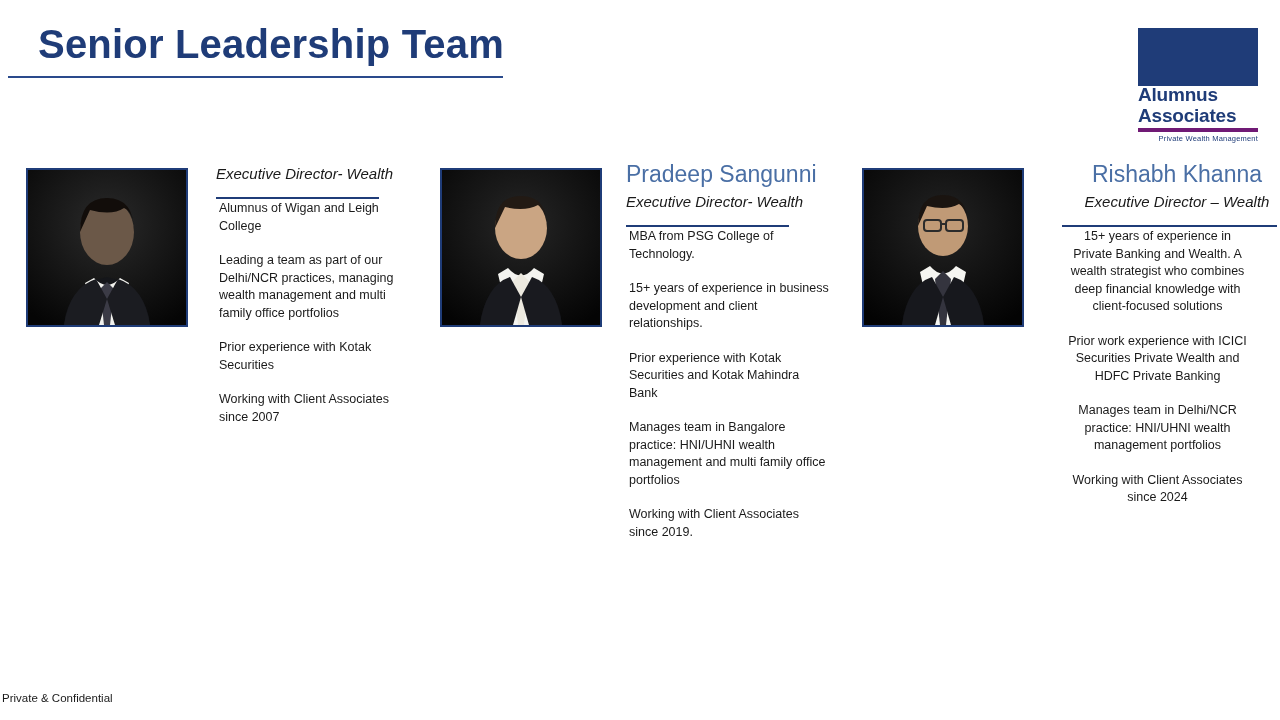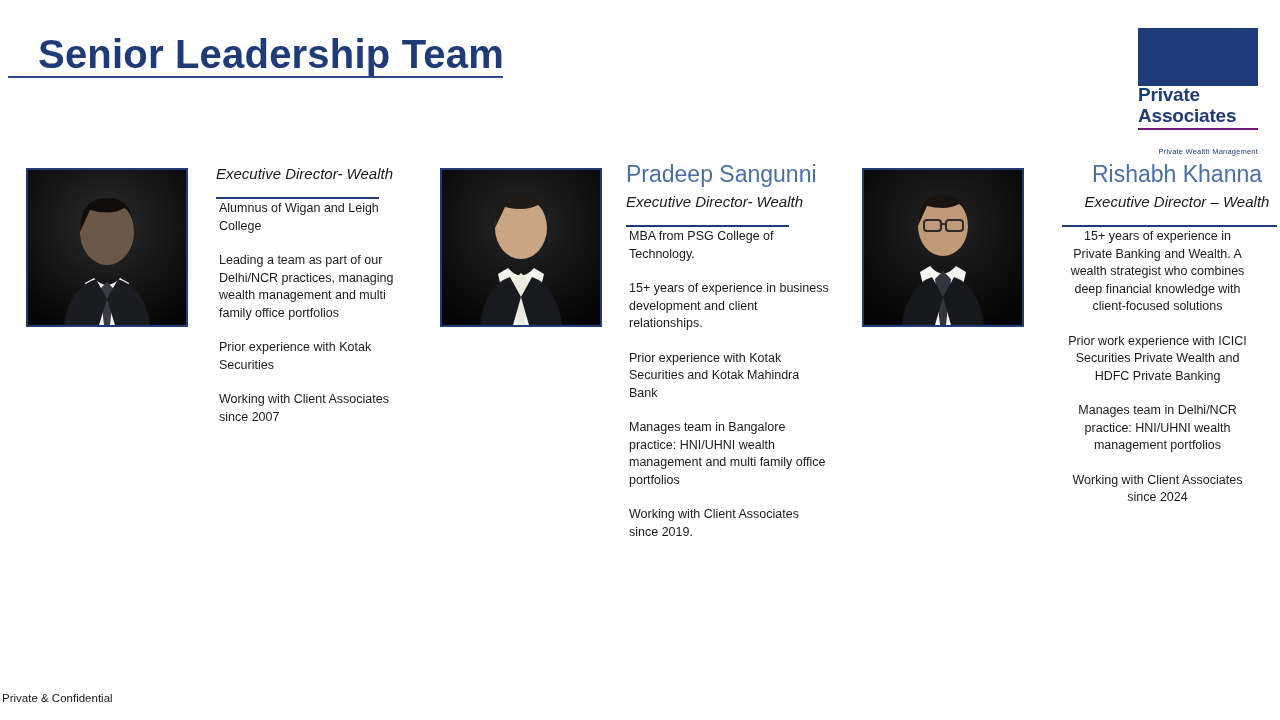--- a/index.html
+++ b/index.html
@@ -18,21 +18,20 @@
   
   .slide-title {
     position: absolute;
     left: 38px;
     top: 22px;
     font-size: 40px;
     font-weight: bold;
     color: #1f3c78;
     letter-spacing: 0.2px;
     white-space: nowrap;
-    margin-top: 10px;
   }
   .title-rule {
     position: absolute;
     left: 8px;
     top: 76px;
     width: 495px;
     height: 2px;
     background: #2a4a8c;
   }
 
@@ -63,22 +62,22 @@
     font-weight: bold;
     color: #1f3c78;
     line-height: 21px;
     letter-spacing: -0.2px;
   }
   .logo-sub {
     margin-top: 2px;
     font-size: 7.5px;
     color: #1f3c78;
     letter-spacing: 0.2px;
-    border-top: 2px solid #701a75;
-    padding-top: 17px;
+    border-top: 4px solid #701a75;
+    padding-top: 2px;
     text-align: right;
   }
 
   
   .profile {
     position: absolute;
     top: 160px;
   }
   .photo {
     position: absolute;
@@ -154,21 +153,21 @@
 </style>
 </head>
 <body>
 
 <div class="slide-title">Senior Leadership Team</div>
 <div class="title-rule"></div>
 
 <div class="logo-box">
   <div class="logo-navy"></div>
   <div class="logo-text">
-    <div class="logo-line1">Private</div>
+    <div class="logo-line1">Alumnus</div>
     <div class="logo-line2">Associates</div>
     <div class="logo-sub">Private Wealth Management</div>
   </div>
 </div>
 
 <div class="profile" id="p1">
   <div class="photo">
     <svg width="158" height="155" viewBox="0 0 158 155">
       <defs>
         <radialGradient id="bg1" cx="50%" cy="35%" r="75%">

